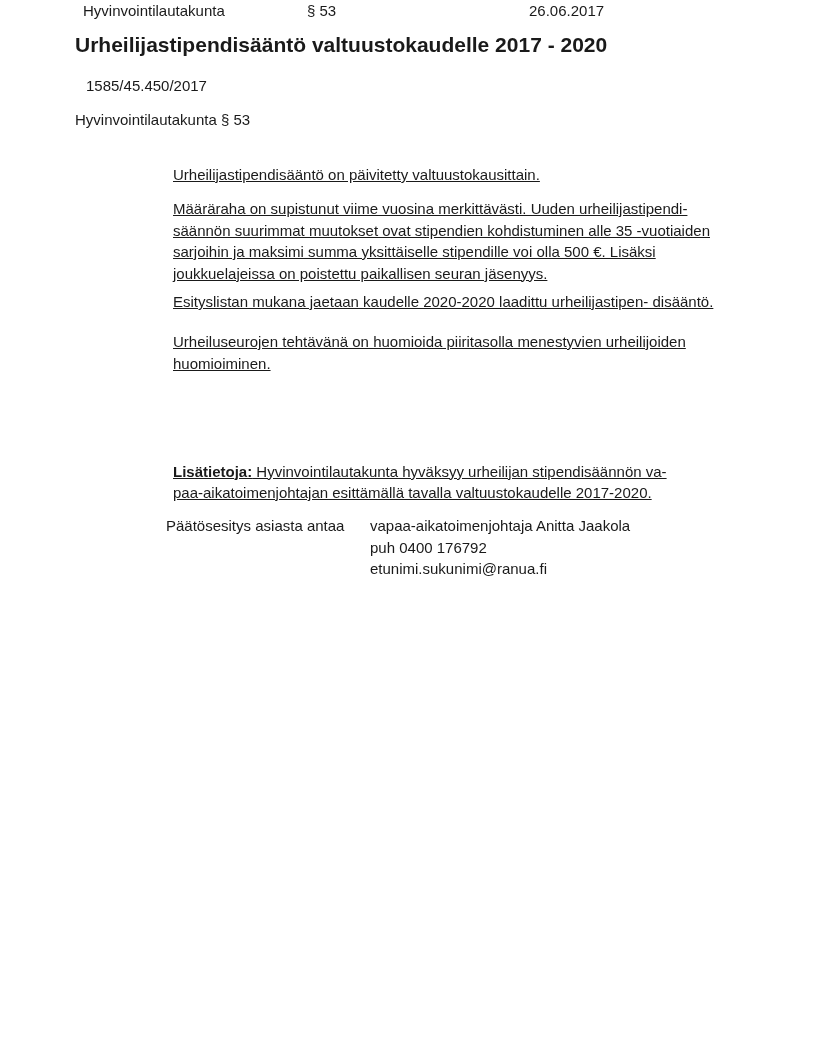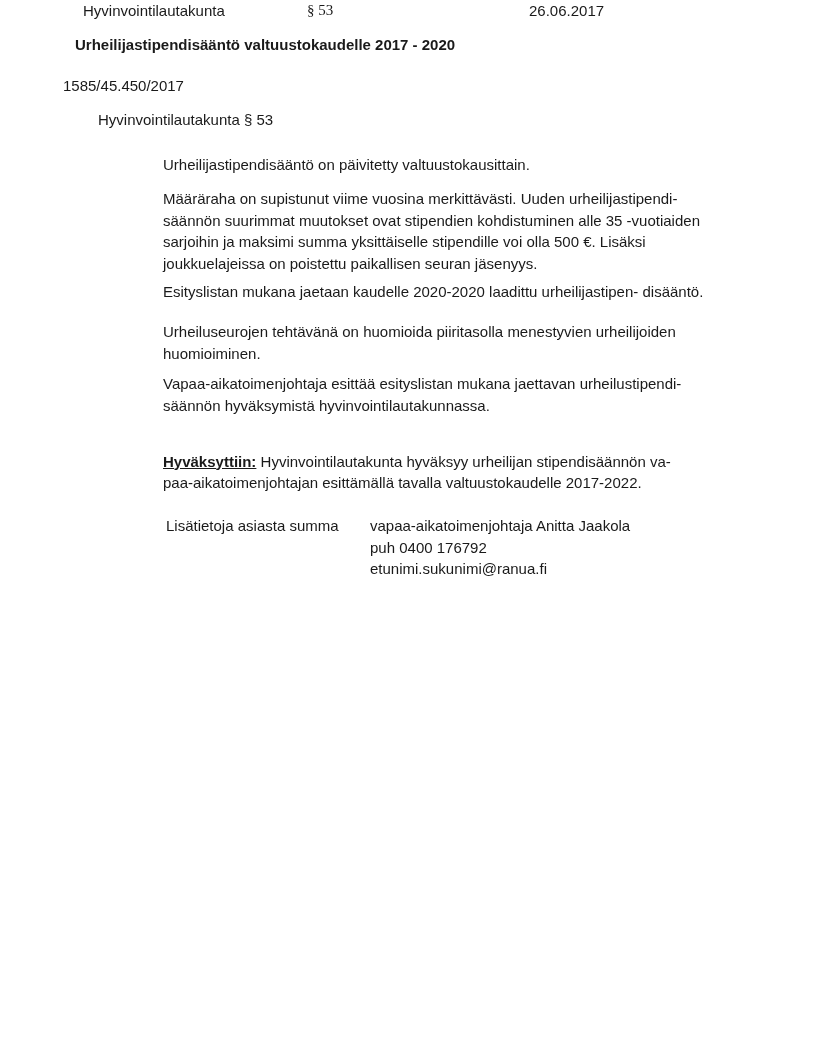--- a/index.html
+++ b/index.html
@@ -13,34 +13,34 @@
     height: 1056px;
     background: #ffffff;
     font-family: "Liberation Sans", sans-serif;
     font-size: 15px;
     line-height: 21.5px;
     color: #1a1a1a;
     overflow: hidden;
   }
   .hdr-row { position: absolute; top: 0px; left: 8px; width: 100%; height: 22px; }
   .hdr-committee { position: absolute; left: 75px; top: 0; white-space: nowrap; }
-  .hdr-section   { position: absolute; left: 299px; top: 0; white-space: nowrap; font-family: Liberation Serif, serif; }
+  .hdr-section   { position: absolute; left: 299px; top: 0; white-space: nowrap; }
   .hdr-date      { position: absolute; left: 521px; top: 0; white-space: nowrap; }
 
   .doc-title {
     position: absolute; top: 33px; left: 75px;
-    font-size: 15px; font-weight: bold; line-height: 24px;
+    font-size: 21px; font-weight: bold; line-height: 24px;
     white-space: nowrap;
   }
-  .case-number { position: absolute; top: 75px; left: 63px; white-space: nowrap; text-align: right; }
-  .subheading  { position: absolute; top: 109px; left: 75px; white-space: nowrap; margin-left: 23px; }
+  .case-number { position: absolute; top: 75px; left: 86px; white-space: nowrap; text-align: right; }
+  .subheading  { position: absolute; top: 109px; left: 75px; white-space: nowrap; }
 
   .body-par {
     position: absolute; left: 157px; width: 640px;
-    white-space: pre-line; margin: 6px;
+    white-space: pre-line; margin: 16px; text-decoration: underline;
   }
   .p1 { top: 148px; }
   .p2 { top: 182px; }
   .p3 { top: 275px; }
   .p4 { top: 315px; }
   .p5 { top: 367px; }
   .proposal { top: 423px; }
   .decision { top: 482px; }
 
   .dec-label {
@@ -79,28 +79,26 @@
   <p class="body-par p2">Määräraha on supistunut viime vuosina merkittävästi. Uuden urheilijastipendi-
 säännön suurimmat muutokset ovat stipendien kohdistuminen alle 35 -vuotiaiden
 sarjoihin ja maksimi summa yksittäiselle stipendille voi olla 500 €. Lisäksi
 joukkuelajeissa on poistettu paikallisen seuran jäsenyys.</p>
 
   <p class="body-par p3">Esityslistan mukana jaetaan kaudelle 2020-2020 laadittu urheilijastipen- disääntö.</p>
 
   <p class="body-par p4">Urheiluseurojen tehtävänä on huomioida piiritasolla menestyvien urheilijoiden
 huomioiminen.</p>
 
-  <p class="body-par p5">Vapaa-aikatoimenjohtaja esittää esityslistan mukana jaettavan urheilustipendi-
-säännön hyväksymistä hyvinvointilautakunnassa.</p>
 
   <p class="body-par proposal">
-    <span class="dec-label">Hyväksyttiin:</span><span> Hyvinvointilautakunta hyväksyy urheilijan stipendisäännön va-
-paa-aikatoimenjohtajan esittämällä tavalla valtuustokaudelle 2017-2022.</span>
+    <span class="dec-label">Lisätietoja:</span><span> Hyvinvointilautakunta hyväksyy urheilijan stipendisäännön va-
+paa-aikatoimenjohtajan esittämällä tavalla valtuustokaudelle 2017-2020.</span>
   </p>
 
 
   <div class="contact-row">
-    <span class="contact-label">Lisätietoja asiasta summa</span><span class="contact-details">vapaa-aikatoimenjohtaja Anitta Jaakola
+    <span class="contact-label">Päätösesitys asiasta antaa</span><span class="contact-details">vapaa-aikatoimenjohtaja Anitta Jaakola
 puh 0400 176792
 etunimi.sukunimi@ranua.fi</span>
   </div>
 
 </div>
 
 </body></html>

